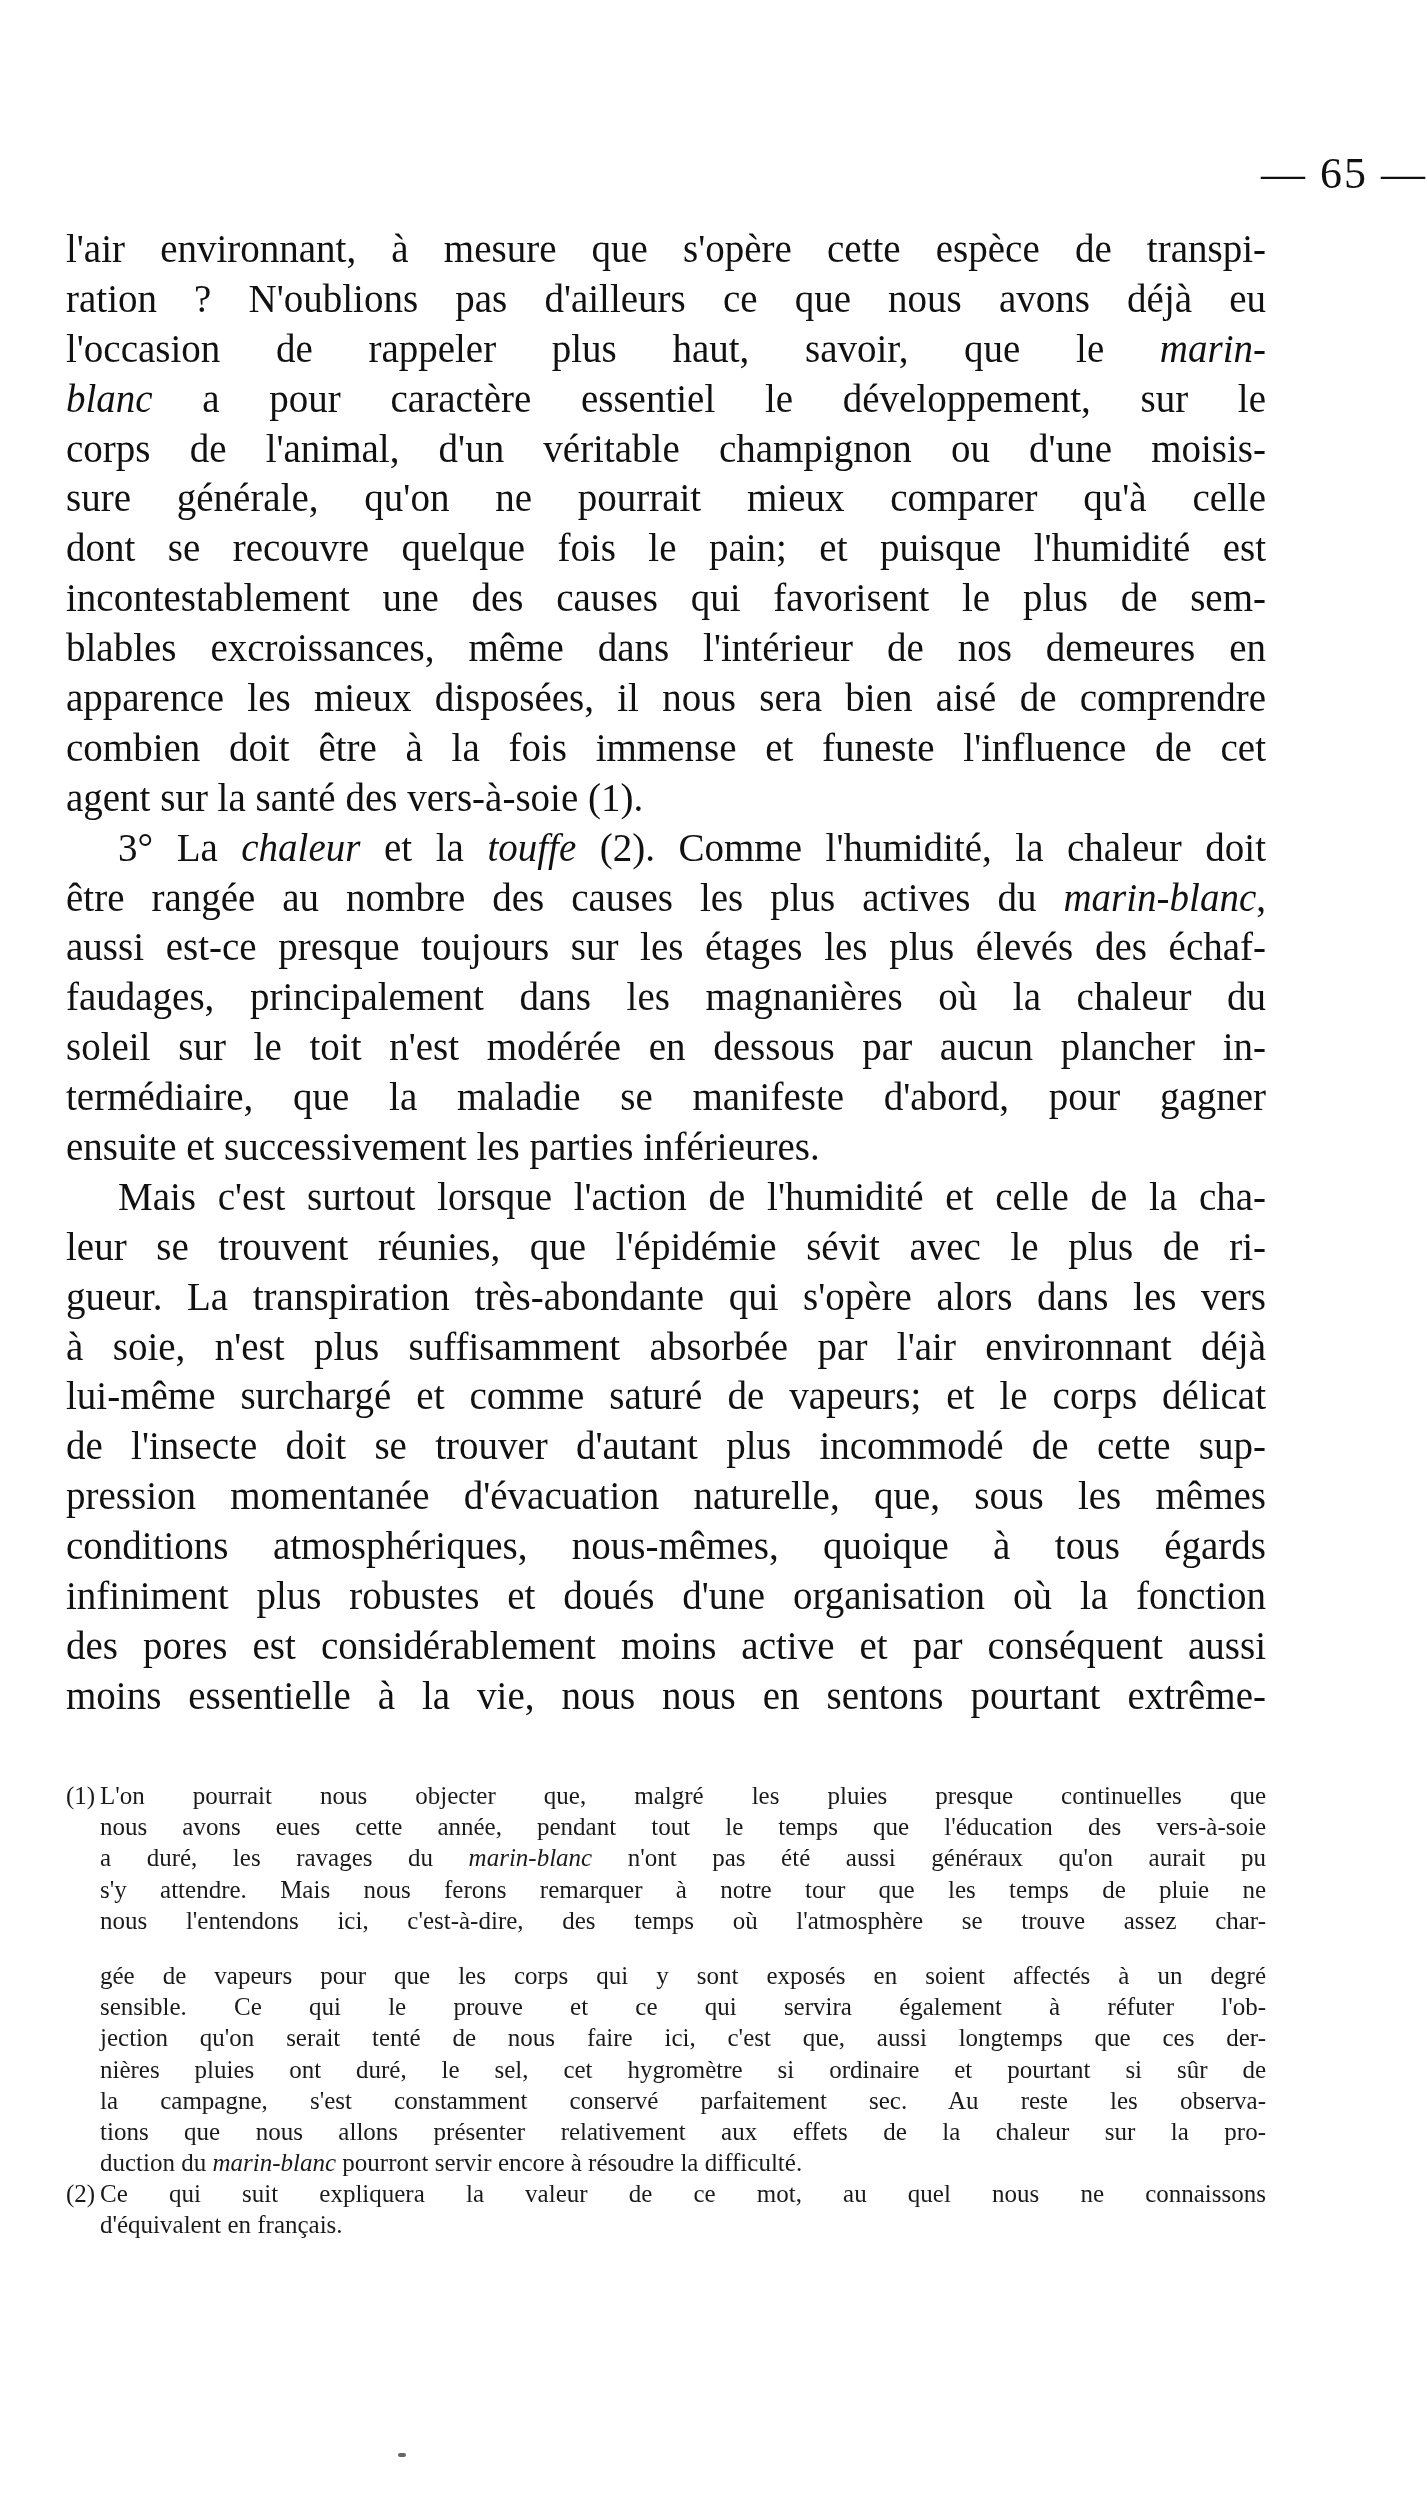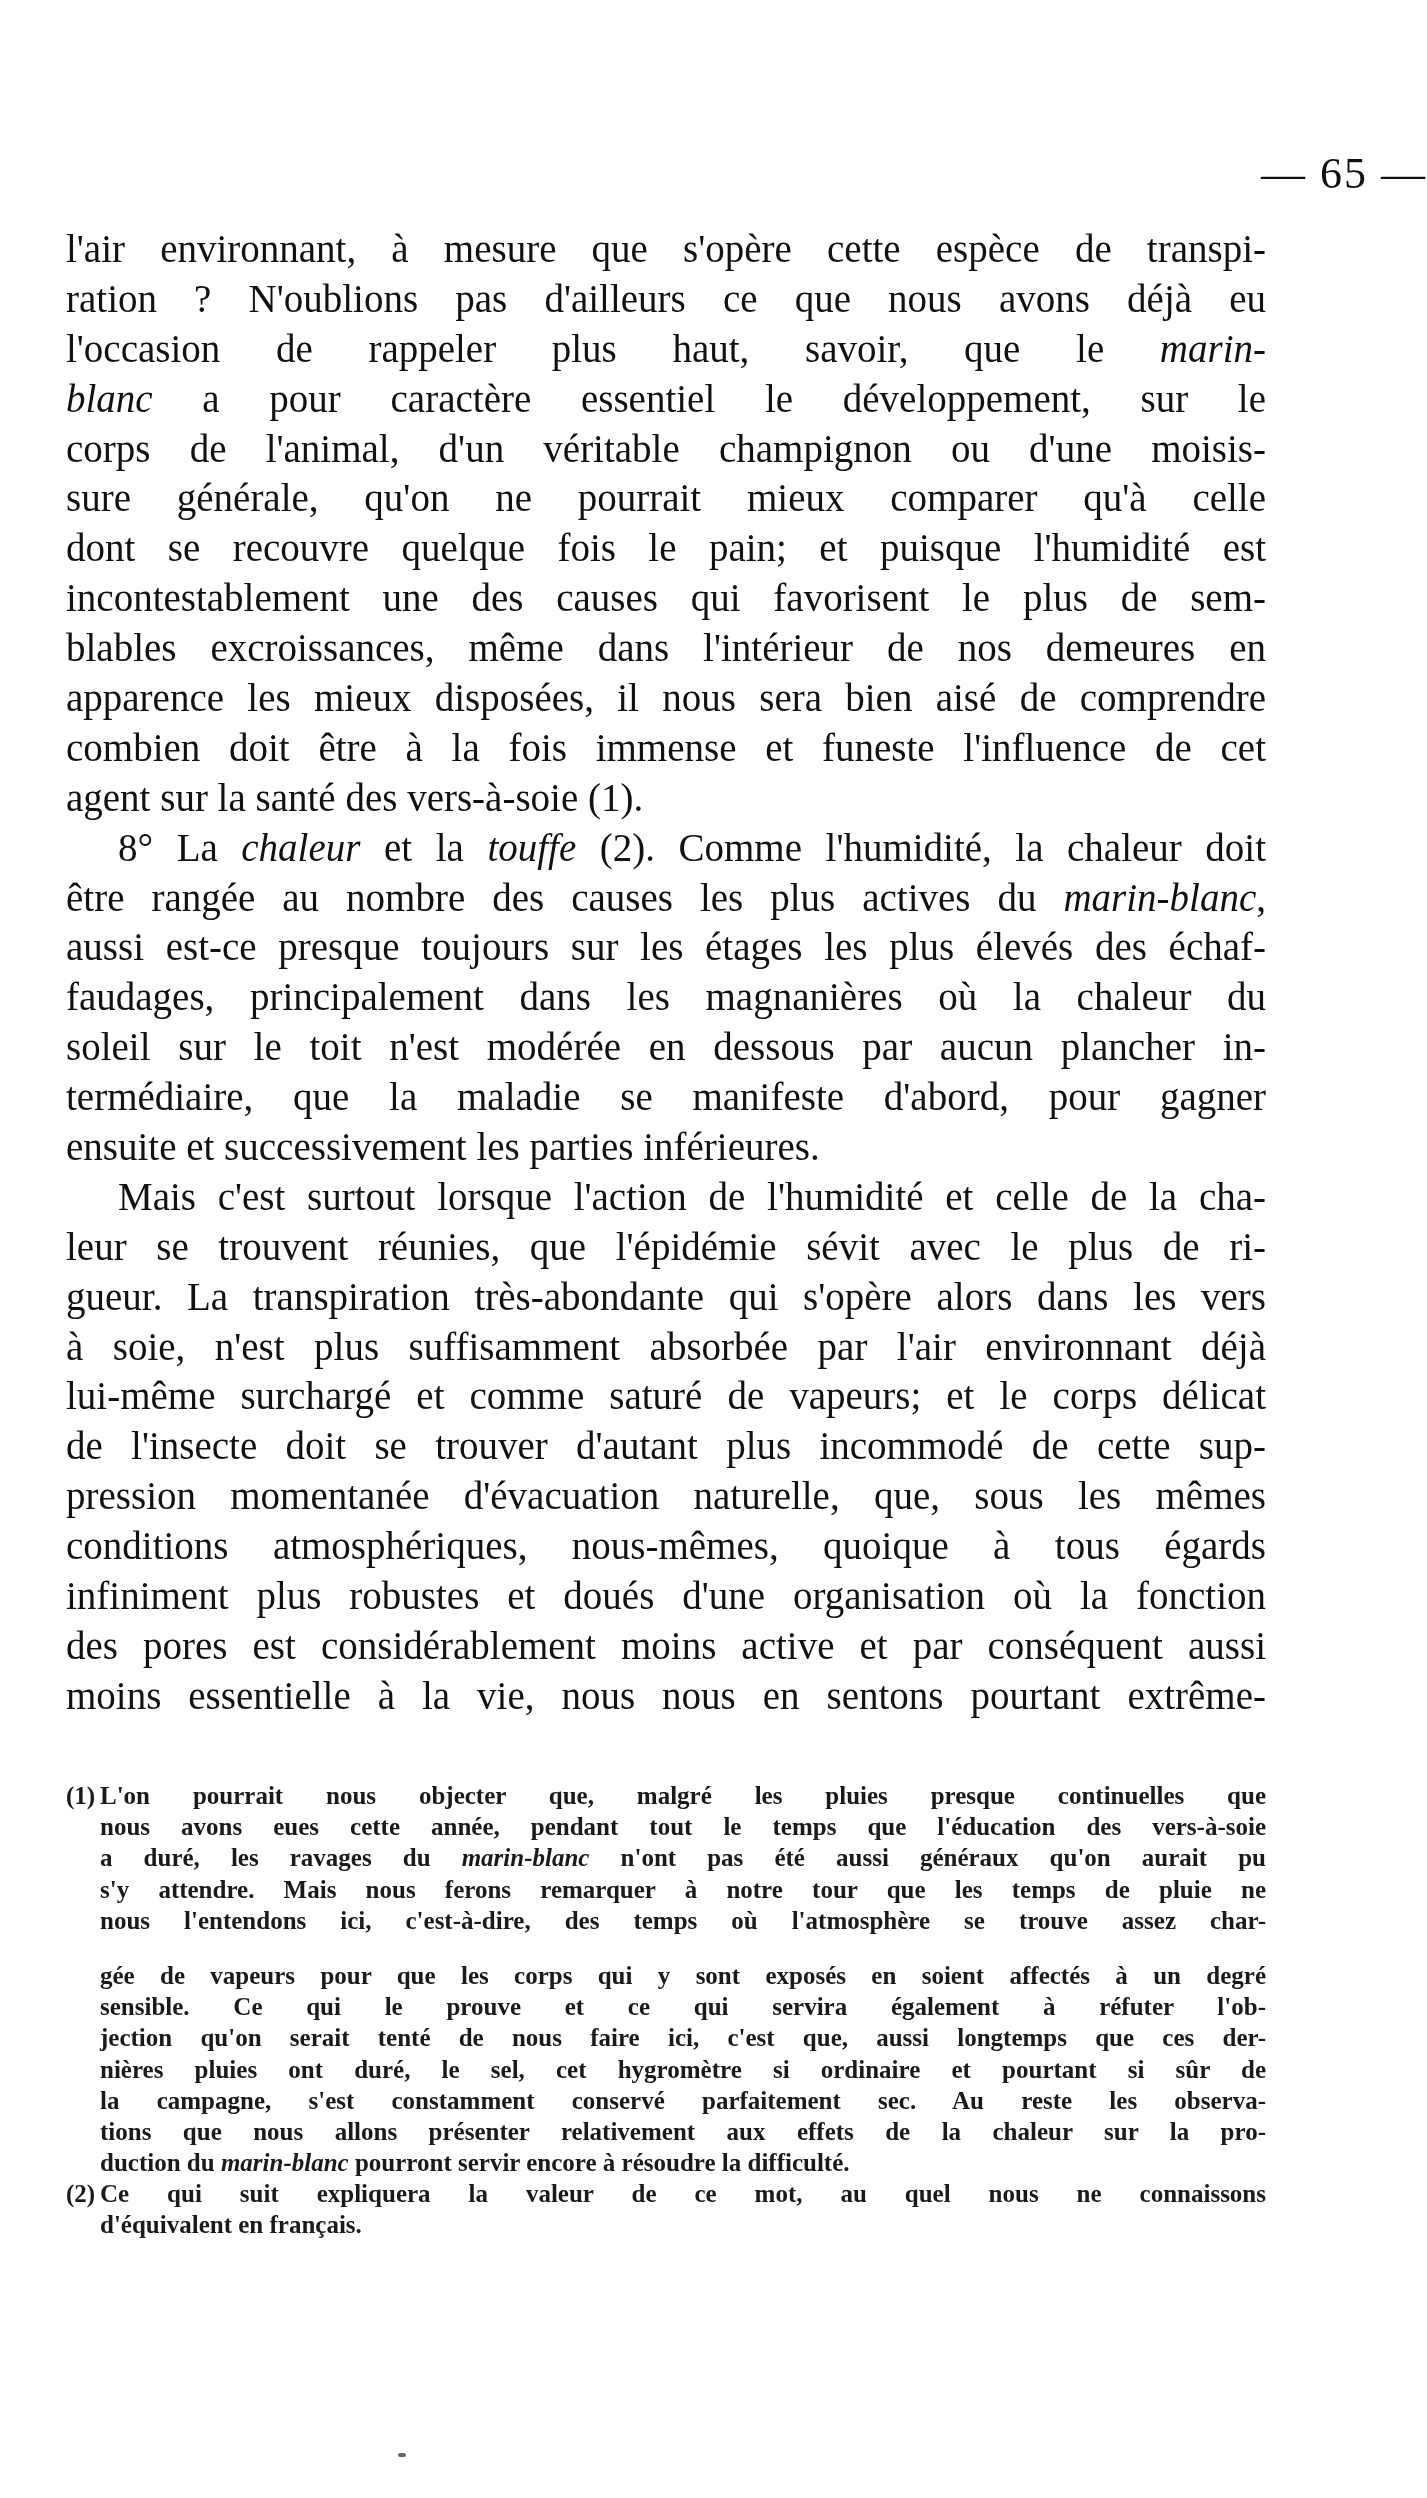--- a/index.html
+++ b/index.html
@@ -16,21 +16,21 @@
   .line {
     display: block; white-space: nowrap; overflow: visible;
     text-align: justify; text-align-last: justify; height: 49.9px;
     transform-origin: left center;
   }
   .line.last { text-align-last: left; }
   .line.indent { padding-left: 52px; }
   .footnotes {
     position: absolute; left: 66px; top: 1780px; width: 1200px;
     font-family: "Liberation Serif", serif; font-size: 25px; line-height: 31.2px;
-    font-weight: bold; color: #1a1a1a;
+    font-weight: normal; color: #1a1a1a;
   }
   .fn-line {
     display: block; white-space: nowrap; text-align: justify; text-align-last: justify;
     height: 31.2px; padding-left: 34px;
   }
   .fn-line.first { padding-left: 0; }
   .fn-line.last { text-align-last: left; }
   .fn-marker { display: inline-block; width: 34px; }
   i { font-style: italic; }
   .speck { position: absolute; background: #666; border-radius: 2px; }
@@ -47,21 +47,21 @@
     <span class="line" style="display: block; width: 1200px;"><span>l'occasion de rappeler plus haut, savoir, que le </span><i>marin-</i></span>
     <span class="line" style="display: block; width: 1200px;"><i>blanc</i><span> a pour caractère essentiel le développement, sur le</span></span>
     <span class="line" style="display: block; width: 1200px;">corps de l'animal, d'un véritable champignon ou d'une moisis-</span>
     <span class="line" style="display: block; width: 1200px;">sure générale, qu'on ne pourrait mieux comparer qu'à celle</span>
     <span class="line" style="display: block; width: 1200px;">dont se recouvre quelque fois le pain; et puisque l'humidité est</span>
     <span class="line" style="display: block; width: 1200px;">incontestablement une des causes qui favorisent le plus de sem-</span>
     <span class="line" style="display: block; width: 1200px;">blables excroissances, même dans l'intérieur de nos demeures en</span>
     <span class="line" style="display: block; width: 1200px;">apparence les mieux disposées, il nous sera bien aisé de comprendre</span>
     <span class="line" style="display: block; width: 1200px;">combien doit être à la fois immense et funeste l'influence de cet</span>
     <span class="line last" style="display: block; width: 1200px;">agent sur la santé des vers-à-soie (1).</span>
-    <span class="line indent" style="display: block; width: 1148px;"><span>8° La </span><i>chaleur</i><span> et la </span><i>touffe</i><span> (2). Comme l'humidité, la chaleur doit</span></span>
+    <span class="line indent" style="display: block; width: 1148px;"><span>3° La </span><i>chaleur</i><span> et la </span><i>touffe</i><span> (2). Comme l'humidité, la chaleur doit</span></span>
     <span class="line" style="display: block; width: 1200px;"><span>être rangée au nombre des causes les plus actives du </span><i>marin-blanc</i><span>,</span></span>
     <span class="line" style="display: block; width: 1200px;">aussi est-ce presque toujours sur les étages les plus élevés des échaf-</span>
     <span class="line" style="display: block; width: 1200px;">faudages, principalement dans les magnanières où la chaleur du</span>
     <span class="line" style="display: block; width: 1200px;">soleil sur le toit n'est modérée en dessous par aucun plancher in-</span>
     <span class="line" style="display: block; width: 1200px;">termédiaire, que la maladie se manifeste d'abord, pour gagner</span>
     <span class="line last" style="display: block; width: 1200px;">ensuite et successivement les parties inférieures.</span>
     <span class="line indent" style="display: block; width: 1148px;">Mais c'est surtout lorsque l'action de l'humidité et celle de la cha-</span>
     <span class="line" style="display: block; width: 1200px;">leur se trouvent réunies, que l'épidémie sévit avec le plus de ri-</span>
     <span class="line" style="display: block; width: 1200px;">gueur. La transpiration très-abondante qui s'opère alors dans les vers</span>
     <span class="line" style="display: block; width: 1200px;">à soie, n'est plus suffisamment absorbée par l'air environnant déjà</span>

